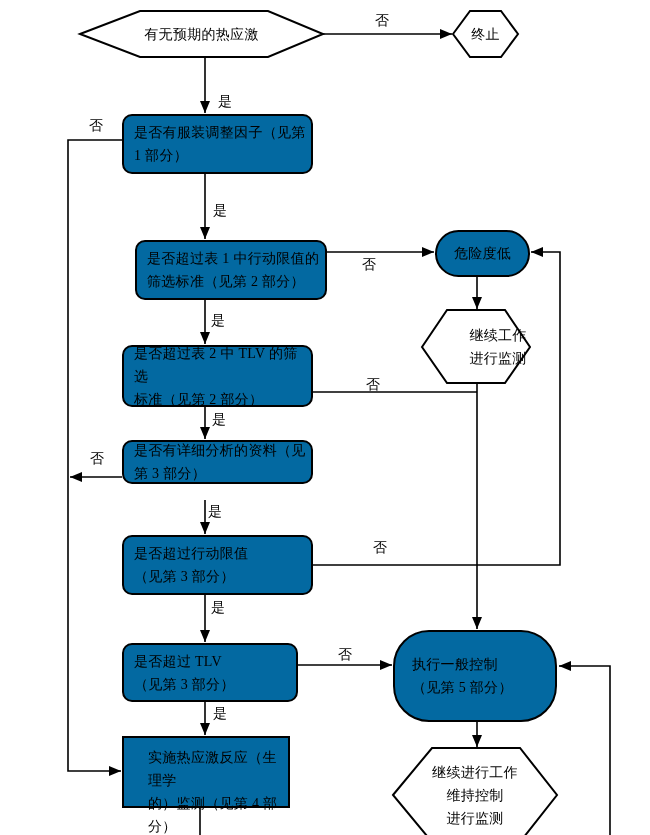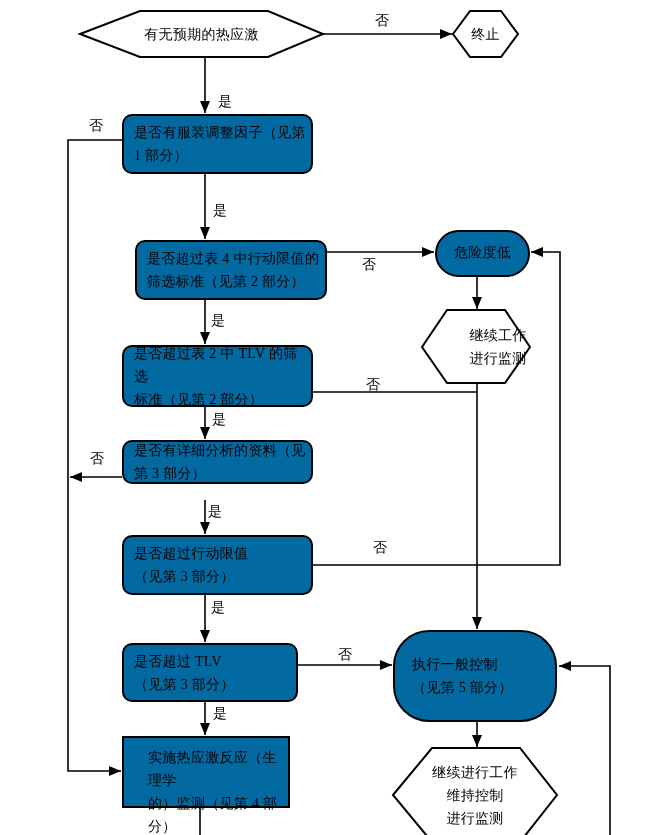--- a/index.html
+++ b/index.html
@@ -8,21 +8,21 @@
     font-family:"Liberation Serif","DejaVu Serif",serif;color:#000;
   }
   .stage svg{position:absolute;left:0;top:0;}
   .node{
     position:absolute;box-sizing:border-box;border:2px solid #000;background:#0369a1;
     border-radius:10px;display:flex;align-items:center;
     font-size:14px;line-height:23px;white-space:pre-line;
     padding:2px 4px 2px 10px;letter-spacing:0.3px;
   }
   .node.sharp{border-radius:0;align-items:flex-start;padding-top:8px;padding-left:24px;}
-  .node.stadium-sm{border-radius:24px;justify-content:center;text-align:left;padding:0;font-family:Liberation Mono, monospace;}
+  .node.stadium-sm{border-radius:24px;justify-content:center;text-align:left;padding:0;}
   .node.stadium-lg{border-radius:36px;padding-left:17px;}
   .hexlabel{
     position:absolute;display:flex;align-items:center;justify-content:center;text-align:center;
     font-size:14px;line-height:23px;white-space:pre-line;letter-spacing:0.3px;
   }
   .lbl{position:absolute;font-size:14px;line-height:16px;}
 </style>
 </head>
 <body>
 
@@ -66,21 +66,21 @@
   <div class="hexlabel" style="left:453px;top:11px;width:65px;height:46px">终止</div>
   <div class="hexlabel" style="left:80px;top:11px;width:243px;height:46px">有无预期的热应激</div>
   <div class="hexlabel" style="left:444px;top:310px;width:108px;height:73px">继续工作
 进行监测</div>
   <div class="hexlabel" style="left:393px;top:748px;width:164px;height:94px">继续进行工作
 维持控制
 进行监测</div>
 
   <div class="node" style="left:122px;top:114px;width:191px;height:60px">是否有服装调整因子（见第
 1 部分）</div>
-  <div class="node" style="left:135px;top:240px;width:192px;height:60px">是否超过表 4 中行动限值的
+  <div class="node" style="left:135px;top:240px;width:192px;height:60px">是否超过表 1 中行动限值的
 筛选标准（见第 2 部分）</div>
   <div class="node stadium-sm" style="left:435px;top:230px;width:95px;height:47px">危险度低</div>
   <div class="node" style="left:122px;top:345px;width:191px;height:62px">是否超过表 2 中 TLV 的筛选
 标准（见第 2 部分）</div>
   <div class="node" style="left:122px;top:440px;width:191px;height:44px">是否有详细分析的资料（见
 第 3 部分）</div>
   <div class="node" style="left:122px;top:535px;width:191px;height:60px">是否超过行动限值
 （见第 3 部分）</div>
   <div class="node" style="left:122px;top:643px;width:176px;height:59px">是否超过 TLV
 （见第 3 部分）</div>

